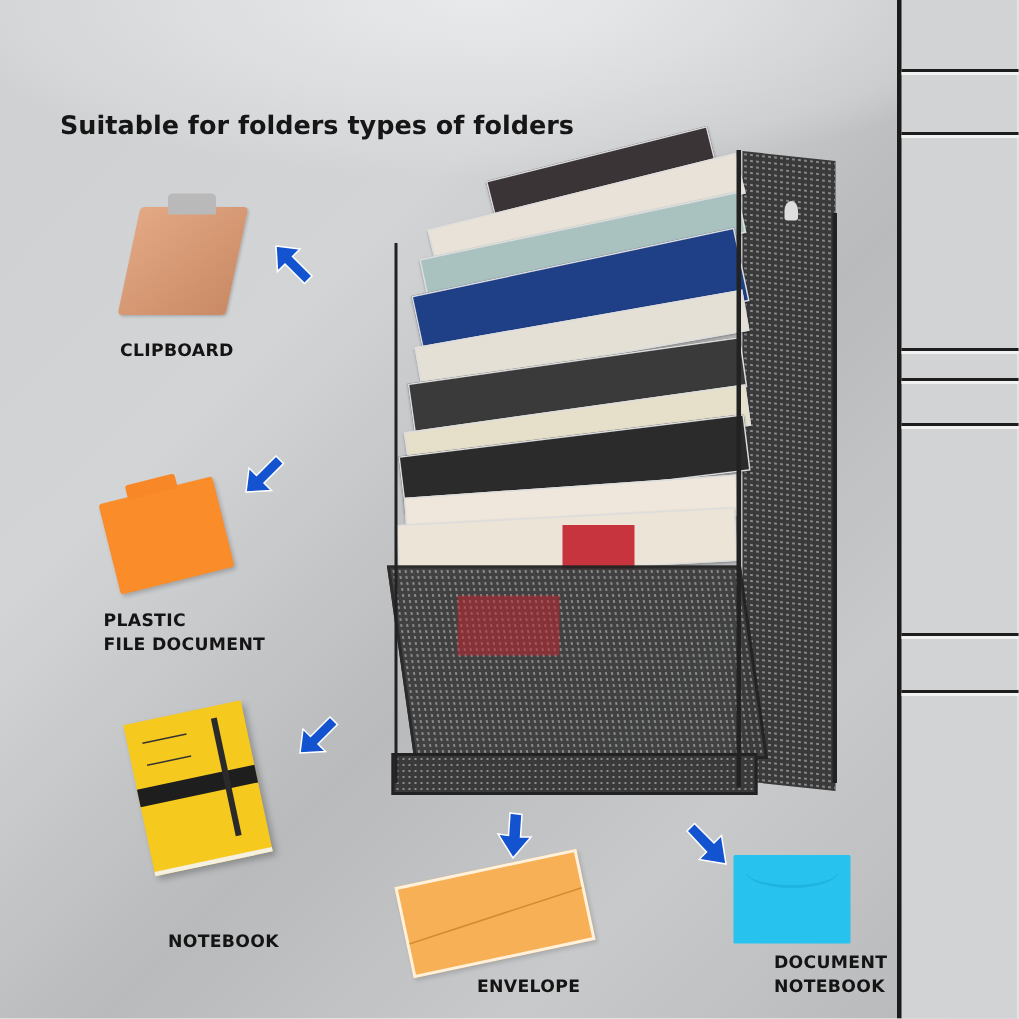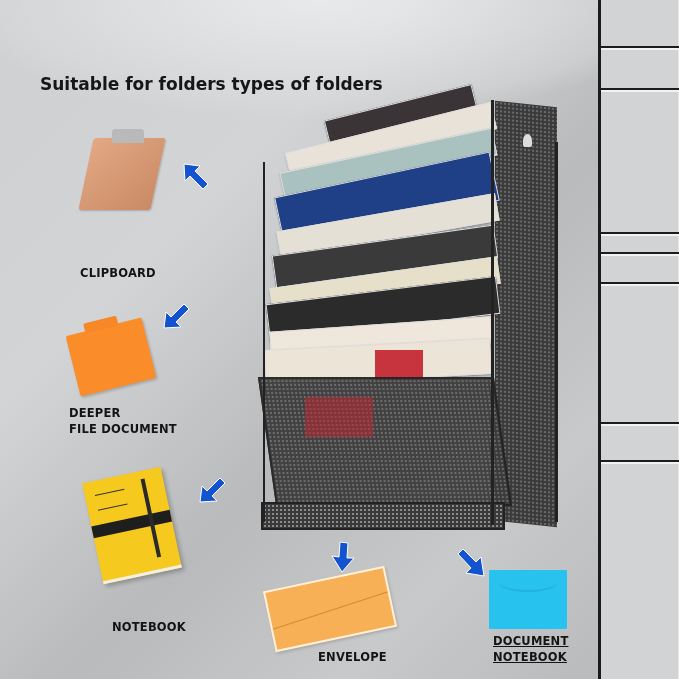--- a/index.html
+++ b/index.html
@@ -90,30 +90,30 @@
     <div class="frame" style="left:300px; top:50px; width:0; height:380px; border-width:0 0 0 3px;"></div>
   </div>
 
   <div class="clipboard"></div>
   <div class="clip"></div>
   <div class="arrow" style="left:180px; top:160px;">
     <svg viewBox="0 0 34 34">
         <path d="M4 4 L20 6 L15 11 L28 24 L23 29 L10 16 L5 21 Z" fill="#1453d0" stroke="#fff" stroke-width="1"></path>
       </svg>
   </div>
-  <div class="label" style="left:80px; top:226px;margin-top:40px;">CLIPBOARD</div>
+  <div class="label" style="left:80px; top:226px;">CLIPBOARD</div>
 
   <div class="folder"></div>
   <div class="arrow" style="left:160px; top:298px;">
     <svg viewBox="0 0 34 34">
         <path d="M4 30 L6 14 L11 19 L24 6 L29 11 L16 24 L21 29 Z" fill="#1453d0" stroke="#fff" stroke-width="1"></path>
       </svg>
   </div>
   <div class="label" style="left:69px; top:406px;">
-    <div>DEEPER</div>
+    <div>PLASTIC</div>
     <div>FILE DOCUMENT</div>
   </div>
 
   <div class="notebook">
     <div class="txt"></div>
     <div class="band"></div>
     <div class="pen"></div>
   </div>
   <div class="arrow" style="left:196px; top:472px;">
     <svg viewBox="0 0 34 34">
@@ -129,17 +129,17 @@
   </div>
   <div class="envelope"></div>
   <div class="label" style="left:318px; top:650px;">ENVELOPE</div>
 
   <div class="arrow" style="left:454px; top:546px;">
     <svg viewBox="0 0 34 34">
         <path d="M4 8 L9 3 L22 16 L27 11 L30 30 L12 27 L17 22 Z" fill="#1453d0" stroke="#fff" stroke-width="1"></path>
       </svg>
   </div>
   <div class="wallet"></div>
-  <div class="label" style="left:493px; top:634px;text-decoration:underline;">
+  <div class="label" style="left:516px; top:634px;">
     <div>DOCUMENT</div>
     <div>NOTEBOOK</div>
   </div>
 </div>
 
 </body></html>

